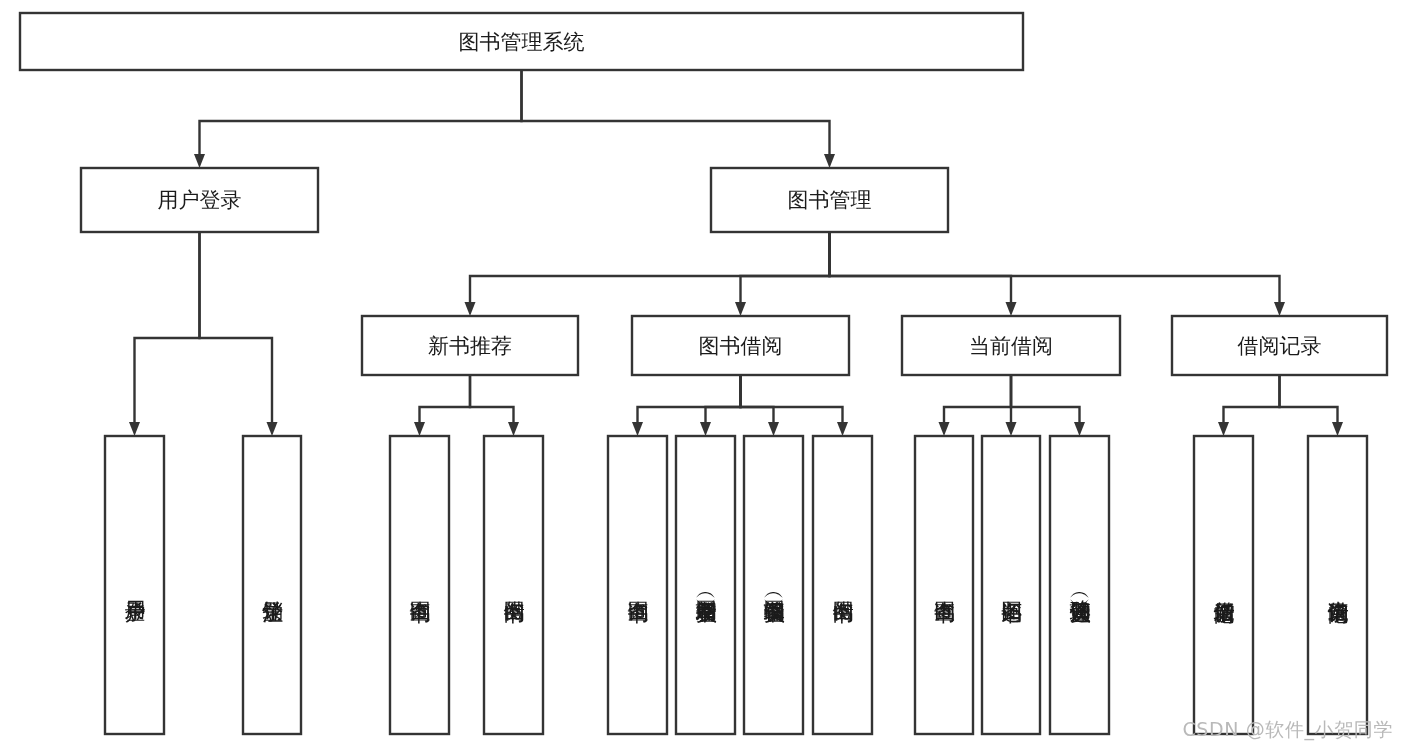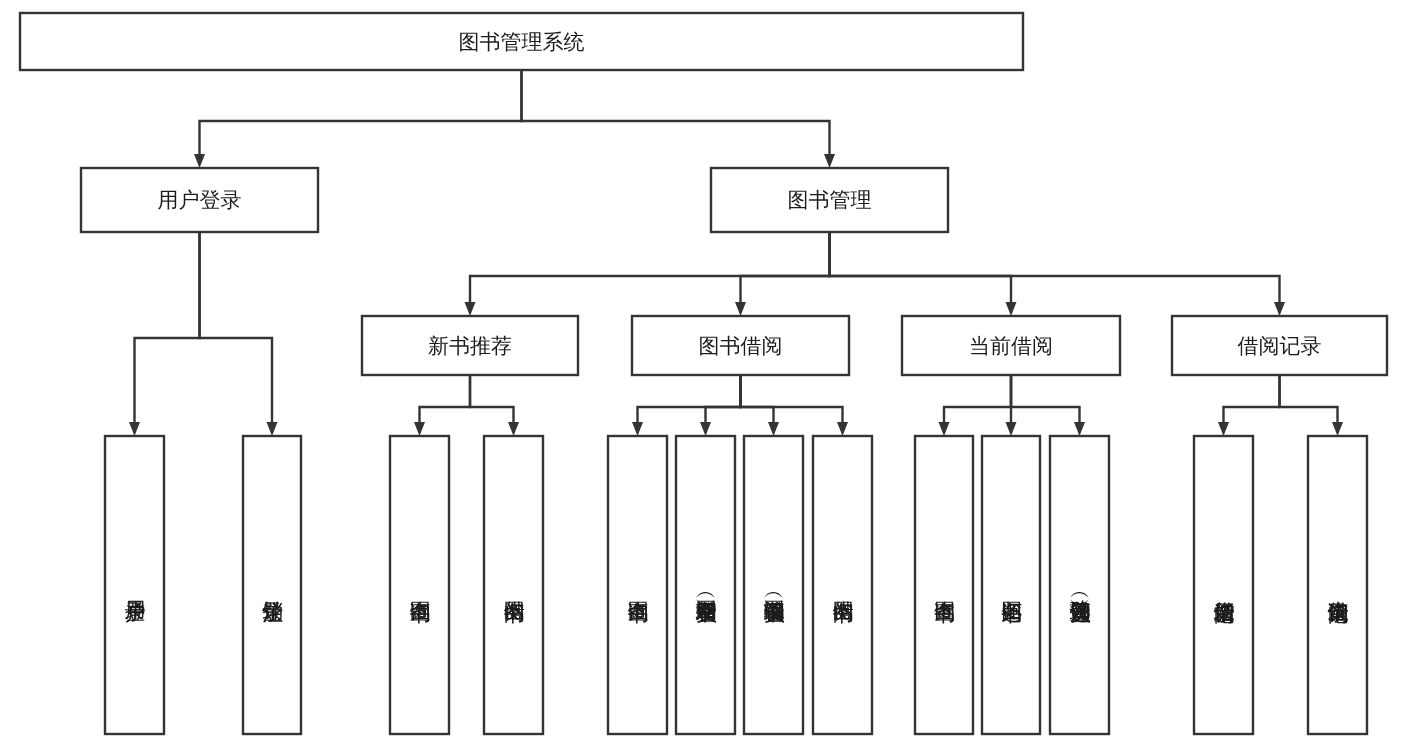--- a/index.html
+++ b/index.html
@@ -202,13 +202,14 @@
       <div class="node-label-v" style="left: 676px; top: 436px; width: 59px; height: 298px;">新增图书（管理员）</div>
       <div class="node-label-v" style="left: 744px; top: 436px; width: 59px; height: 298px;">编辑图书（管理员）</div>
       <div class="node-label-v" style="left: 813px; top: 436px; width: 59px; height: 298px;">借阅图书</div>
       <div class="node-label-v" style="left: 915px; top: 436px; width: 58px; height: 298px;">查询图书</div>
       <div class="node-label-v" style="left: 982px; top: 436px; width: 58px; height: 298px;">归还图书</div>
       <div class="node-label-v" style="left: 1050px; top: 436px; width: 59px; height: 298px;">确认归还（管理员）</div>
       <div class="node-label-v" style="left: 1194px; top: 436px; width: 59px; height: 298px;">新增借阅记录</div>
       <div class="node-label-v" style="left: 1308px; top: 436px; width: 59px; height: 298px;">查询借阅记录</div>
     </div>
 
+  <div class="watermark">CSDN @软件_小贺同学</div>
 </div>
 
 </body></html>

